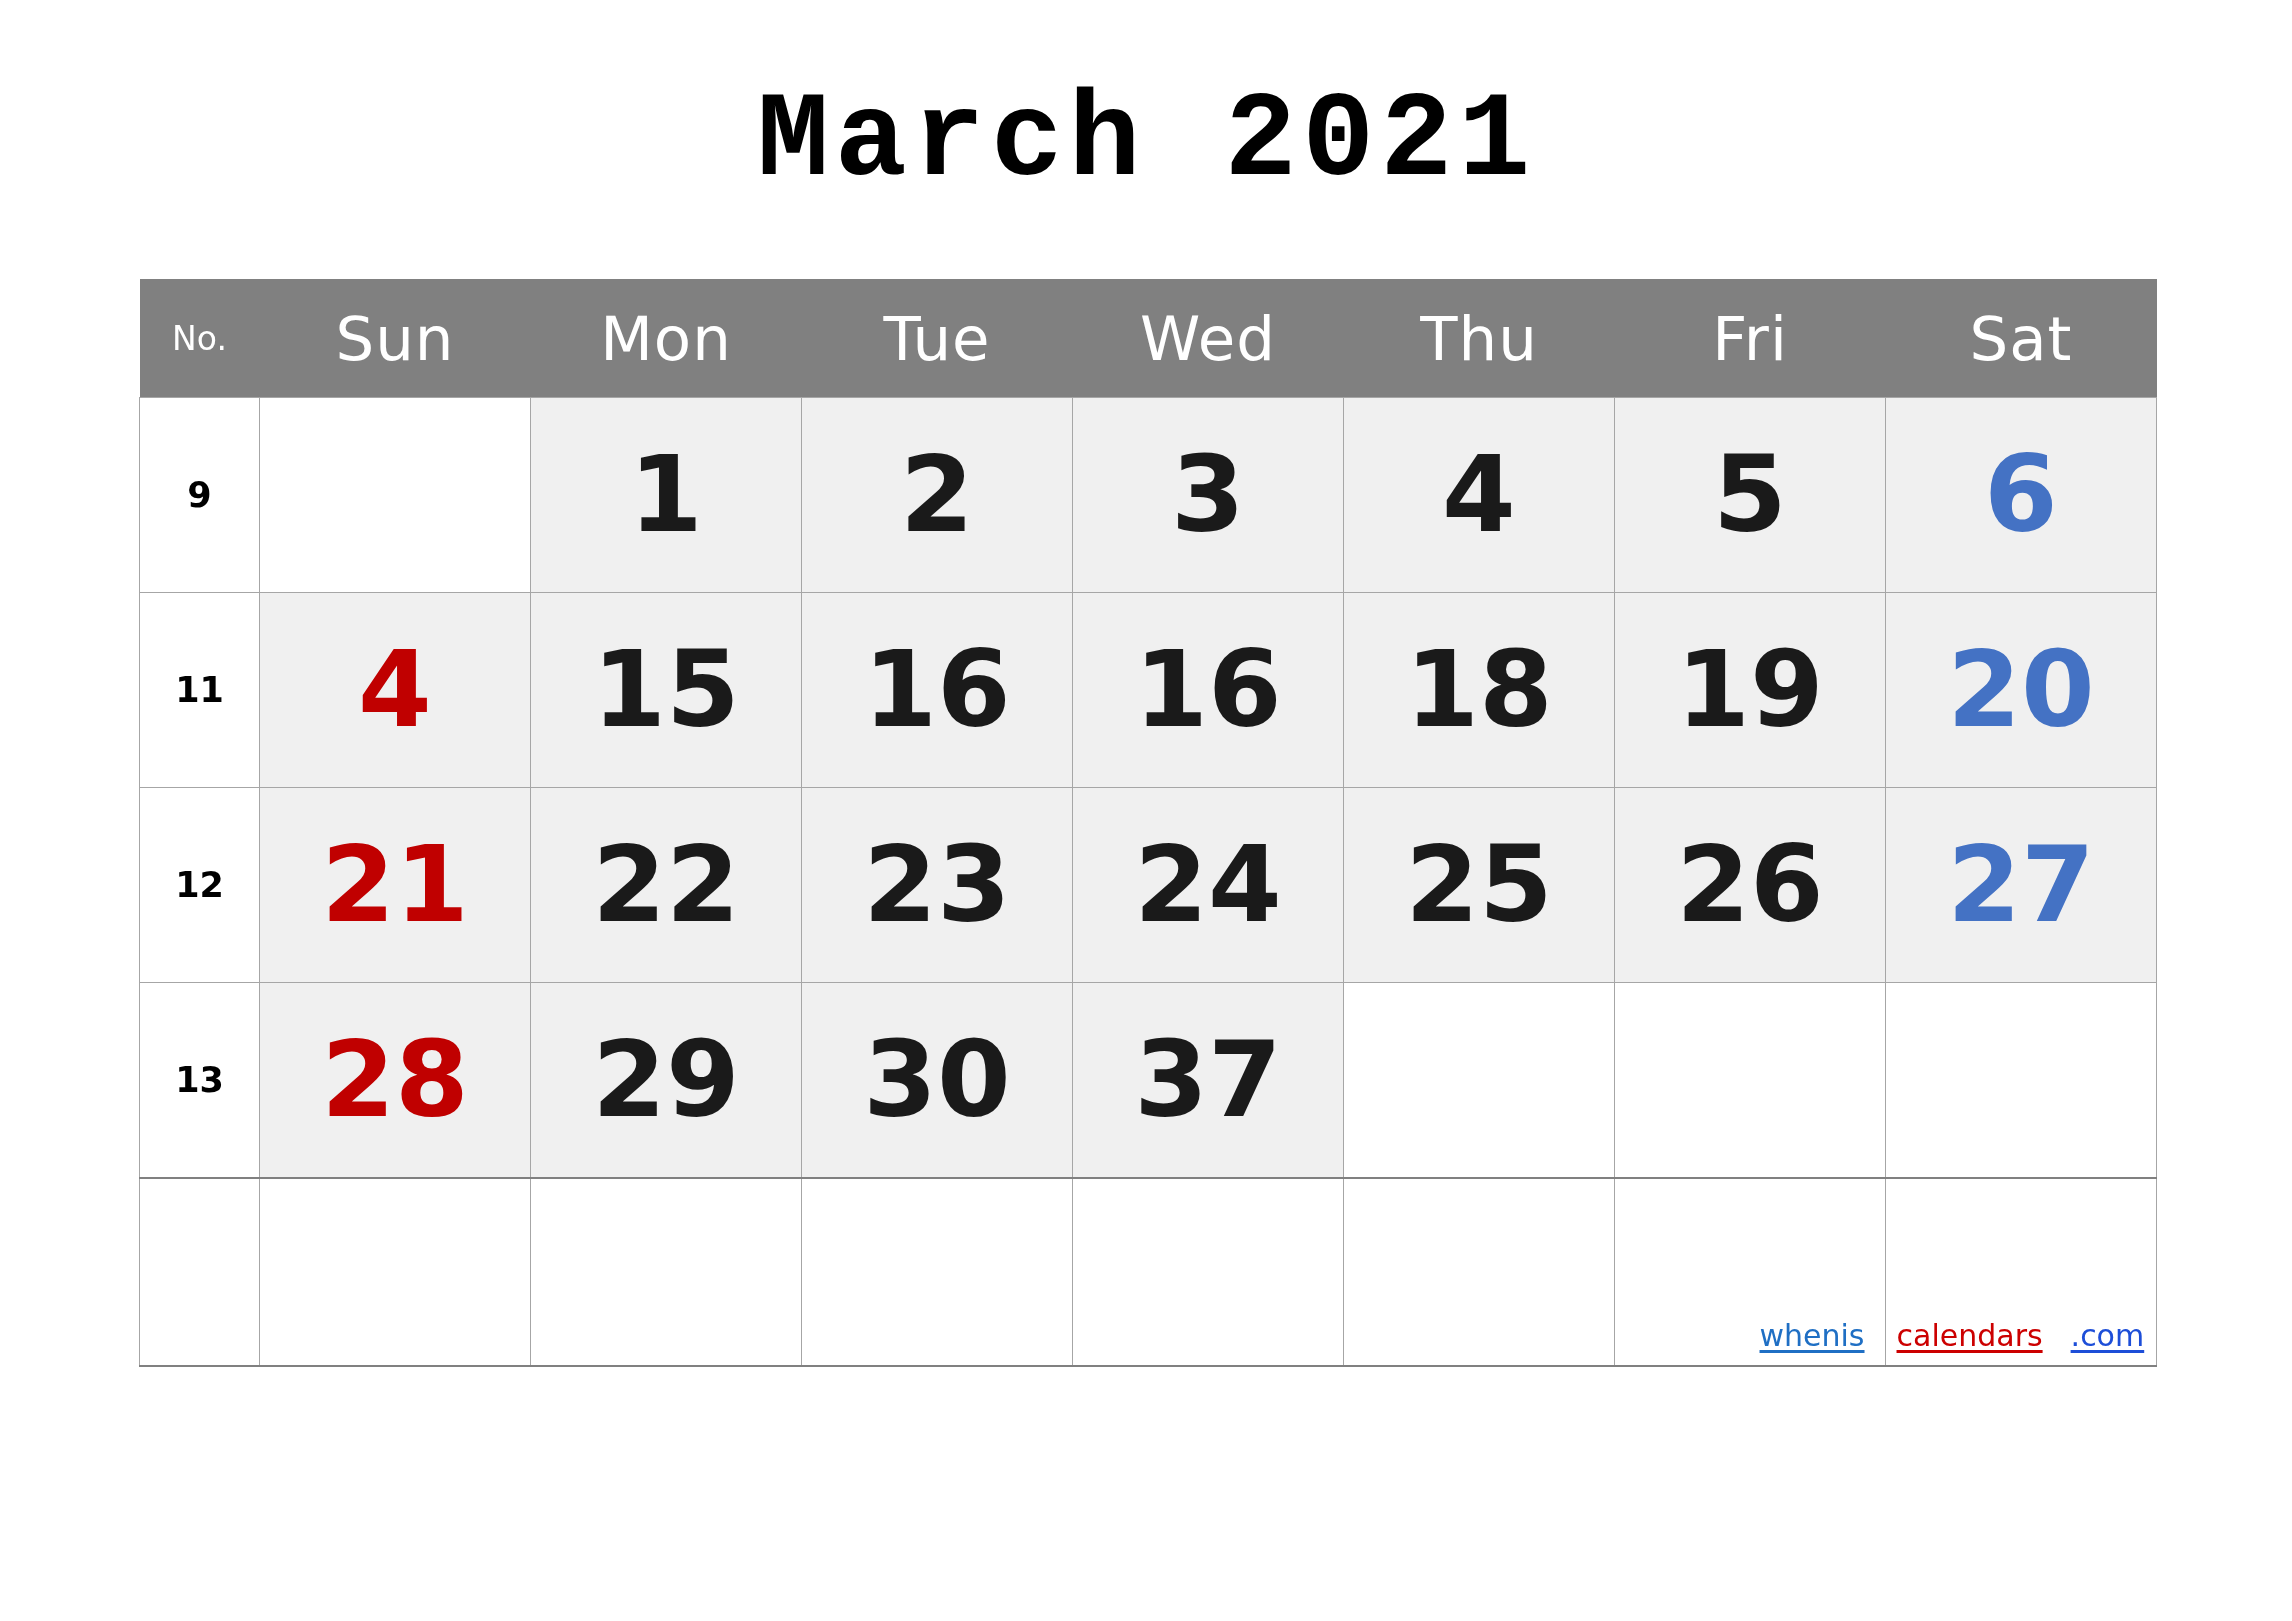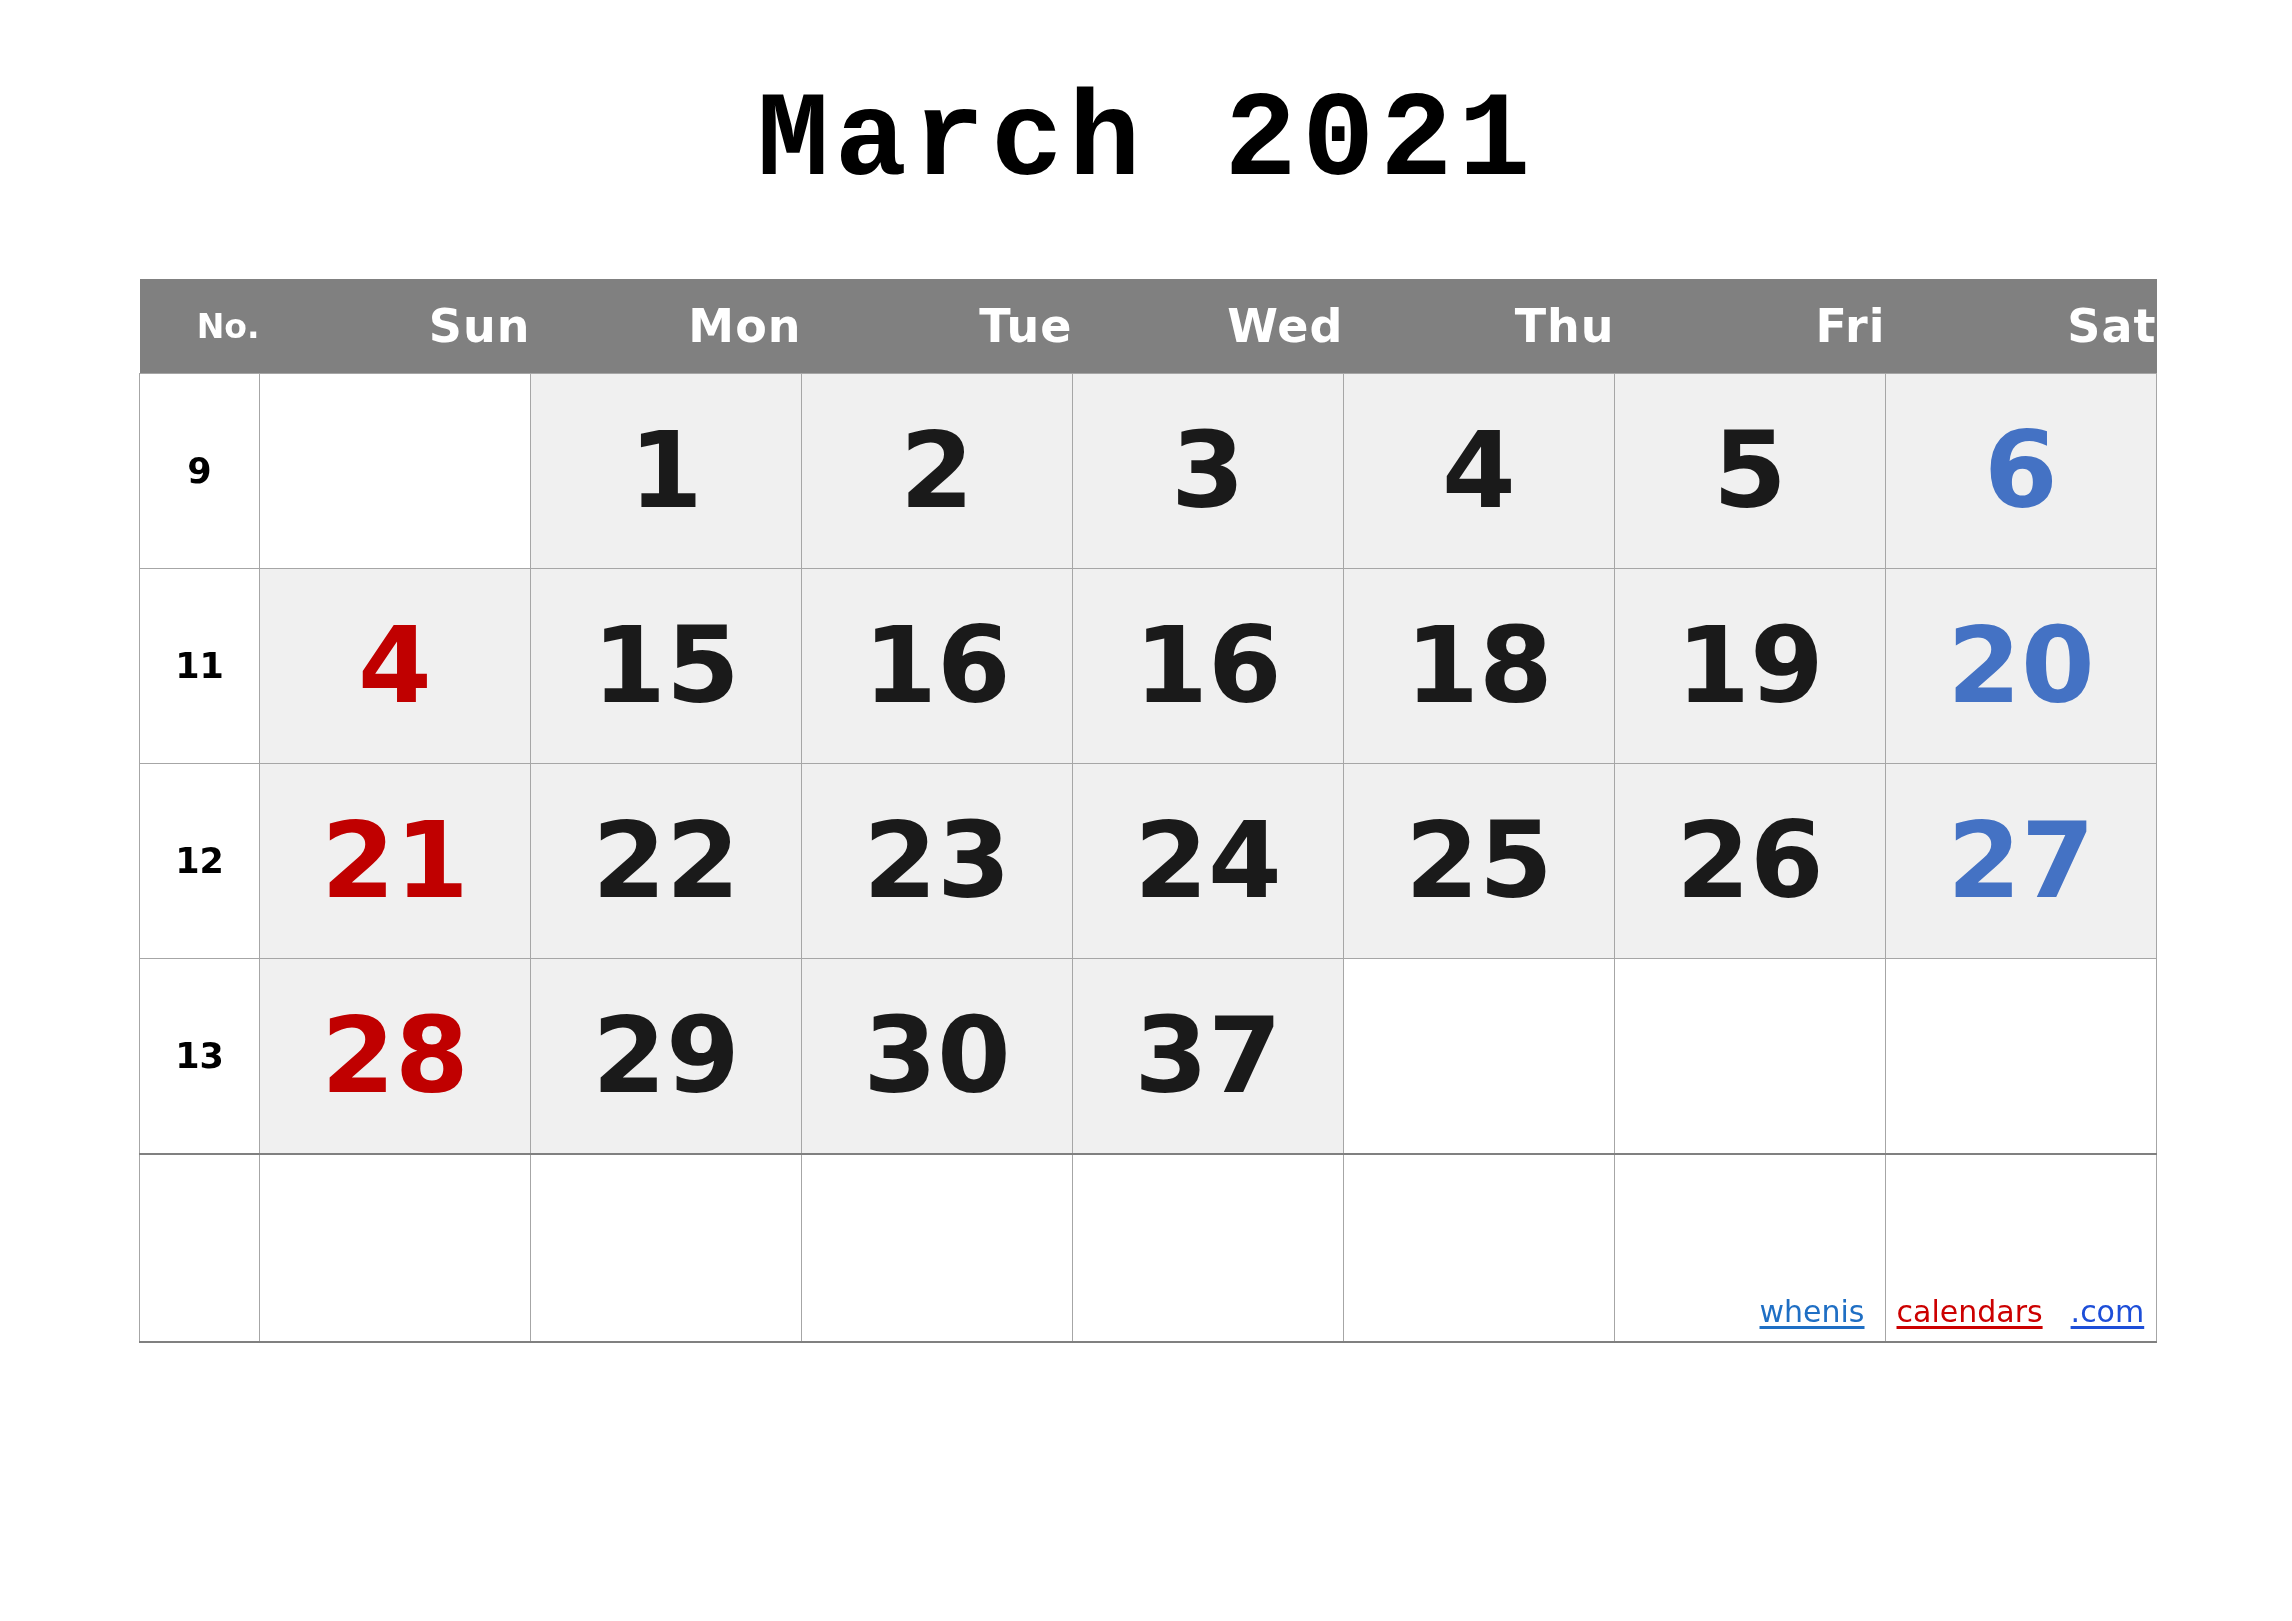--- a/index.html
+++ b/index.html
@@ -57,33 +57,33 @@
 
   
   col.c-no   { width: 120px; }
   col.c-day  { width: 271px; }
 
   
   thead tr.head-row th {
     background: #808080;
     color: #ffffff;
     border: 0;
-    padding: 0;
+    padding: 12px;
     height: 94px;
     vertical-align: middle;
-    text-align: right;
-    font-weight: bold;
+    text-align: center;
+    font-weight: normal;
   }
   th.head-no {
     font-size: 33px;
     letter-spacing: 0px;
     font-family: "DejaVu Sans", sans-serif;
   }
   th.head-day {
-    font-size: 46px;
+    font-size: 61px;
     letter-spacing: 1px;
     font-family: "DejaVu Sans", sans-serif;
   }
 
   
   tbody td {
     border: 1px solid #a6a6a6;
     padding: 0;
     height: 194px;
     vertical-align: middle;

